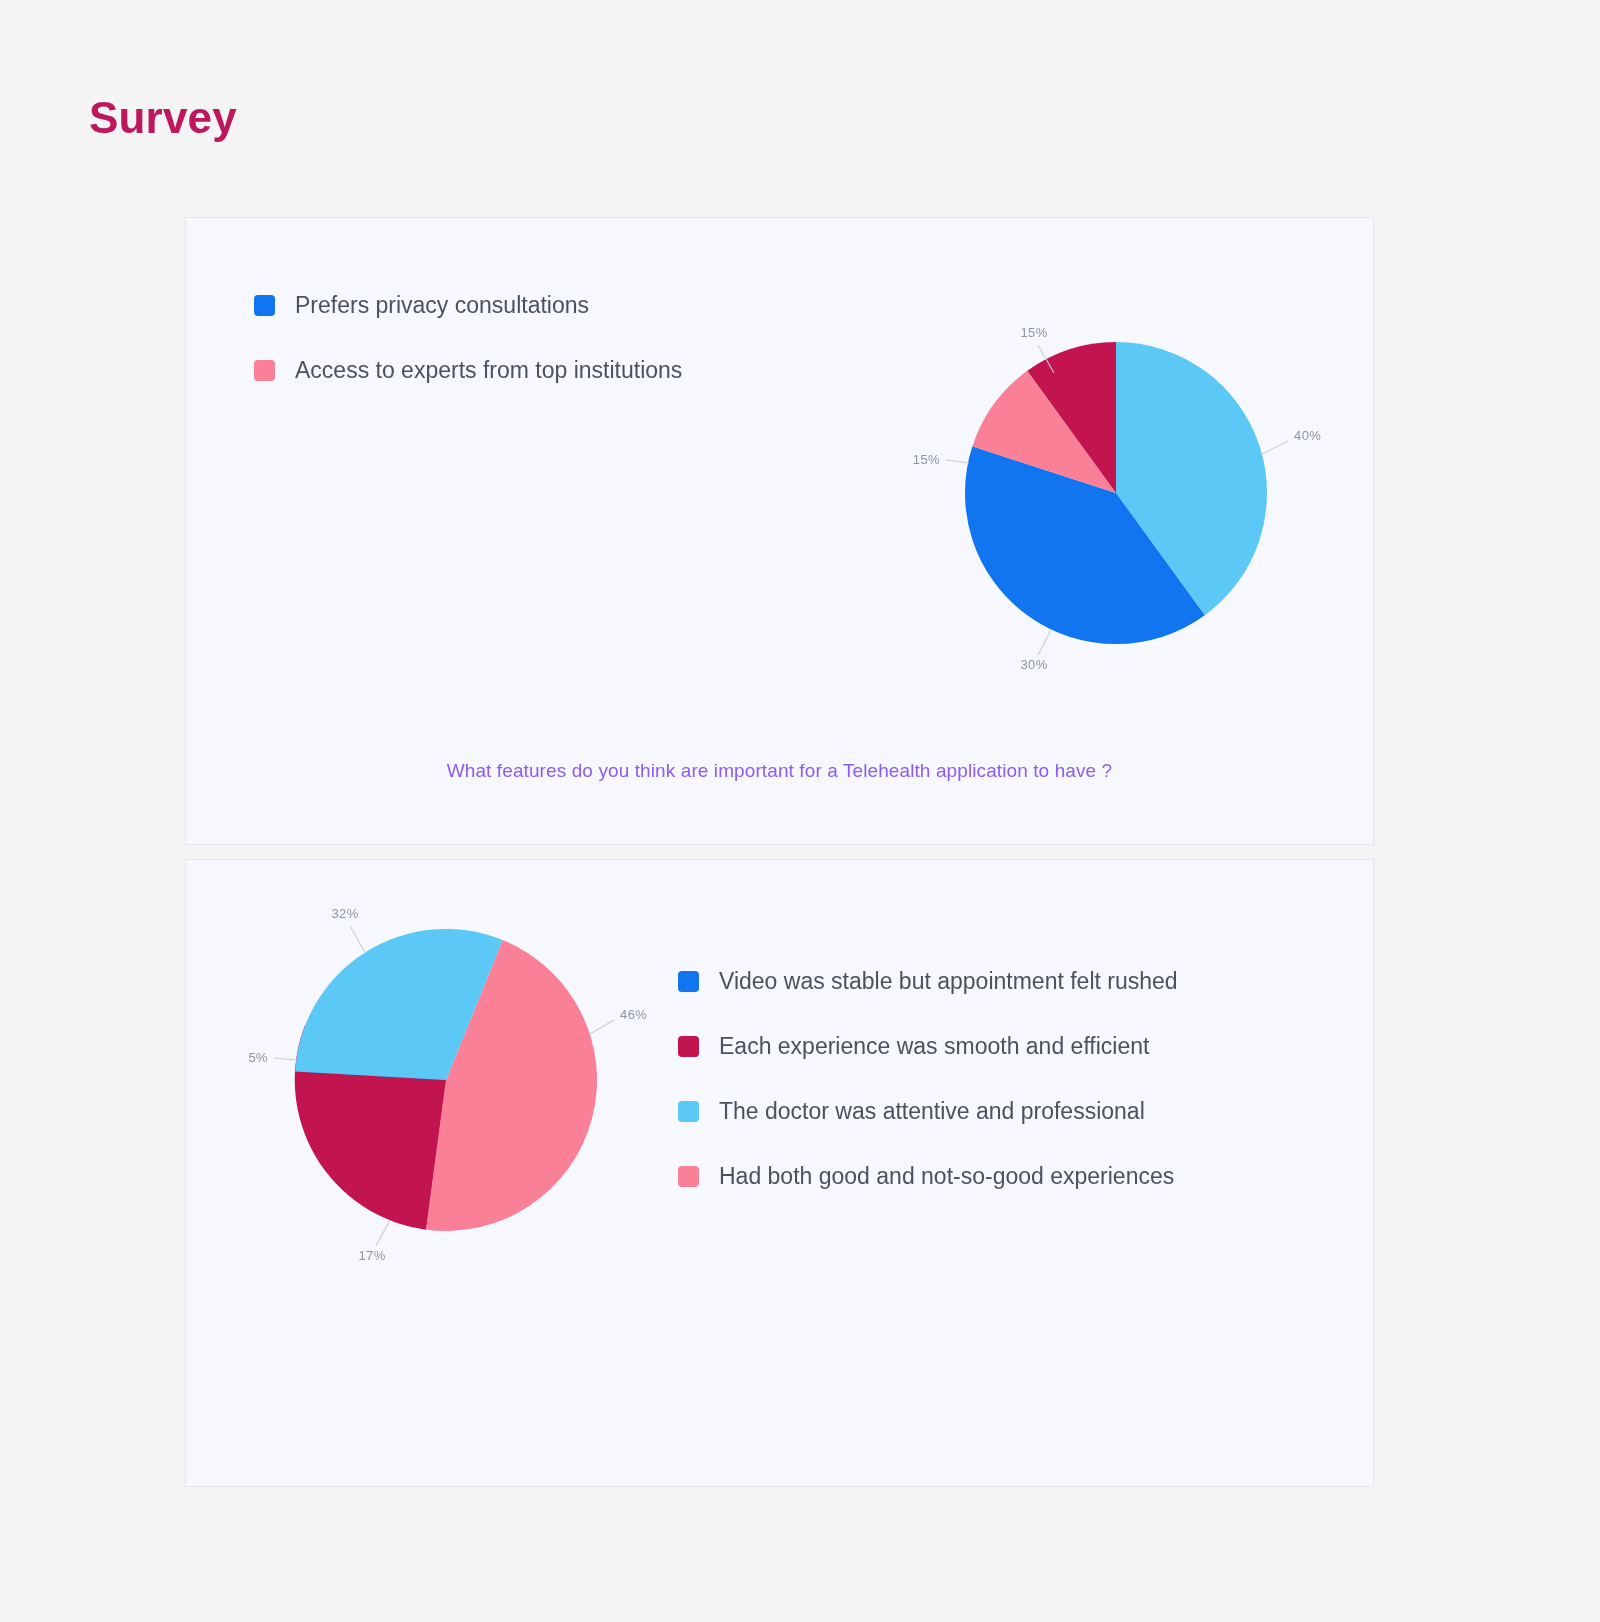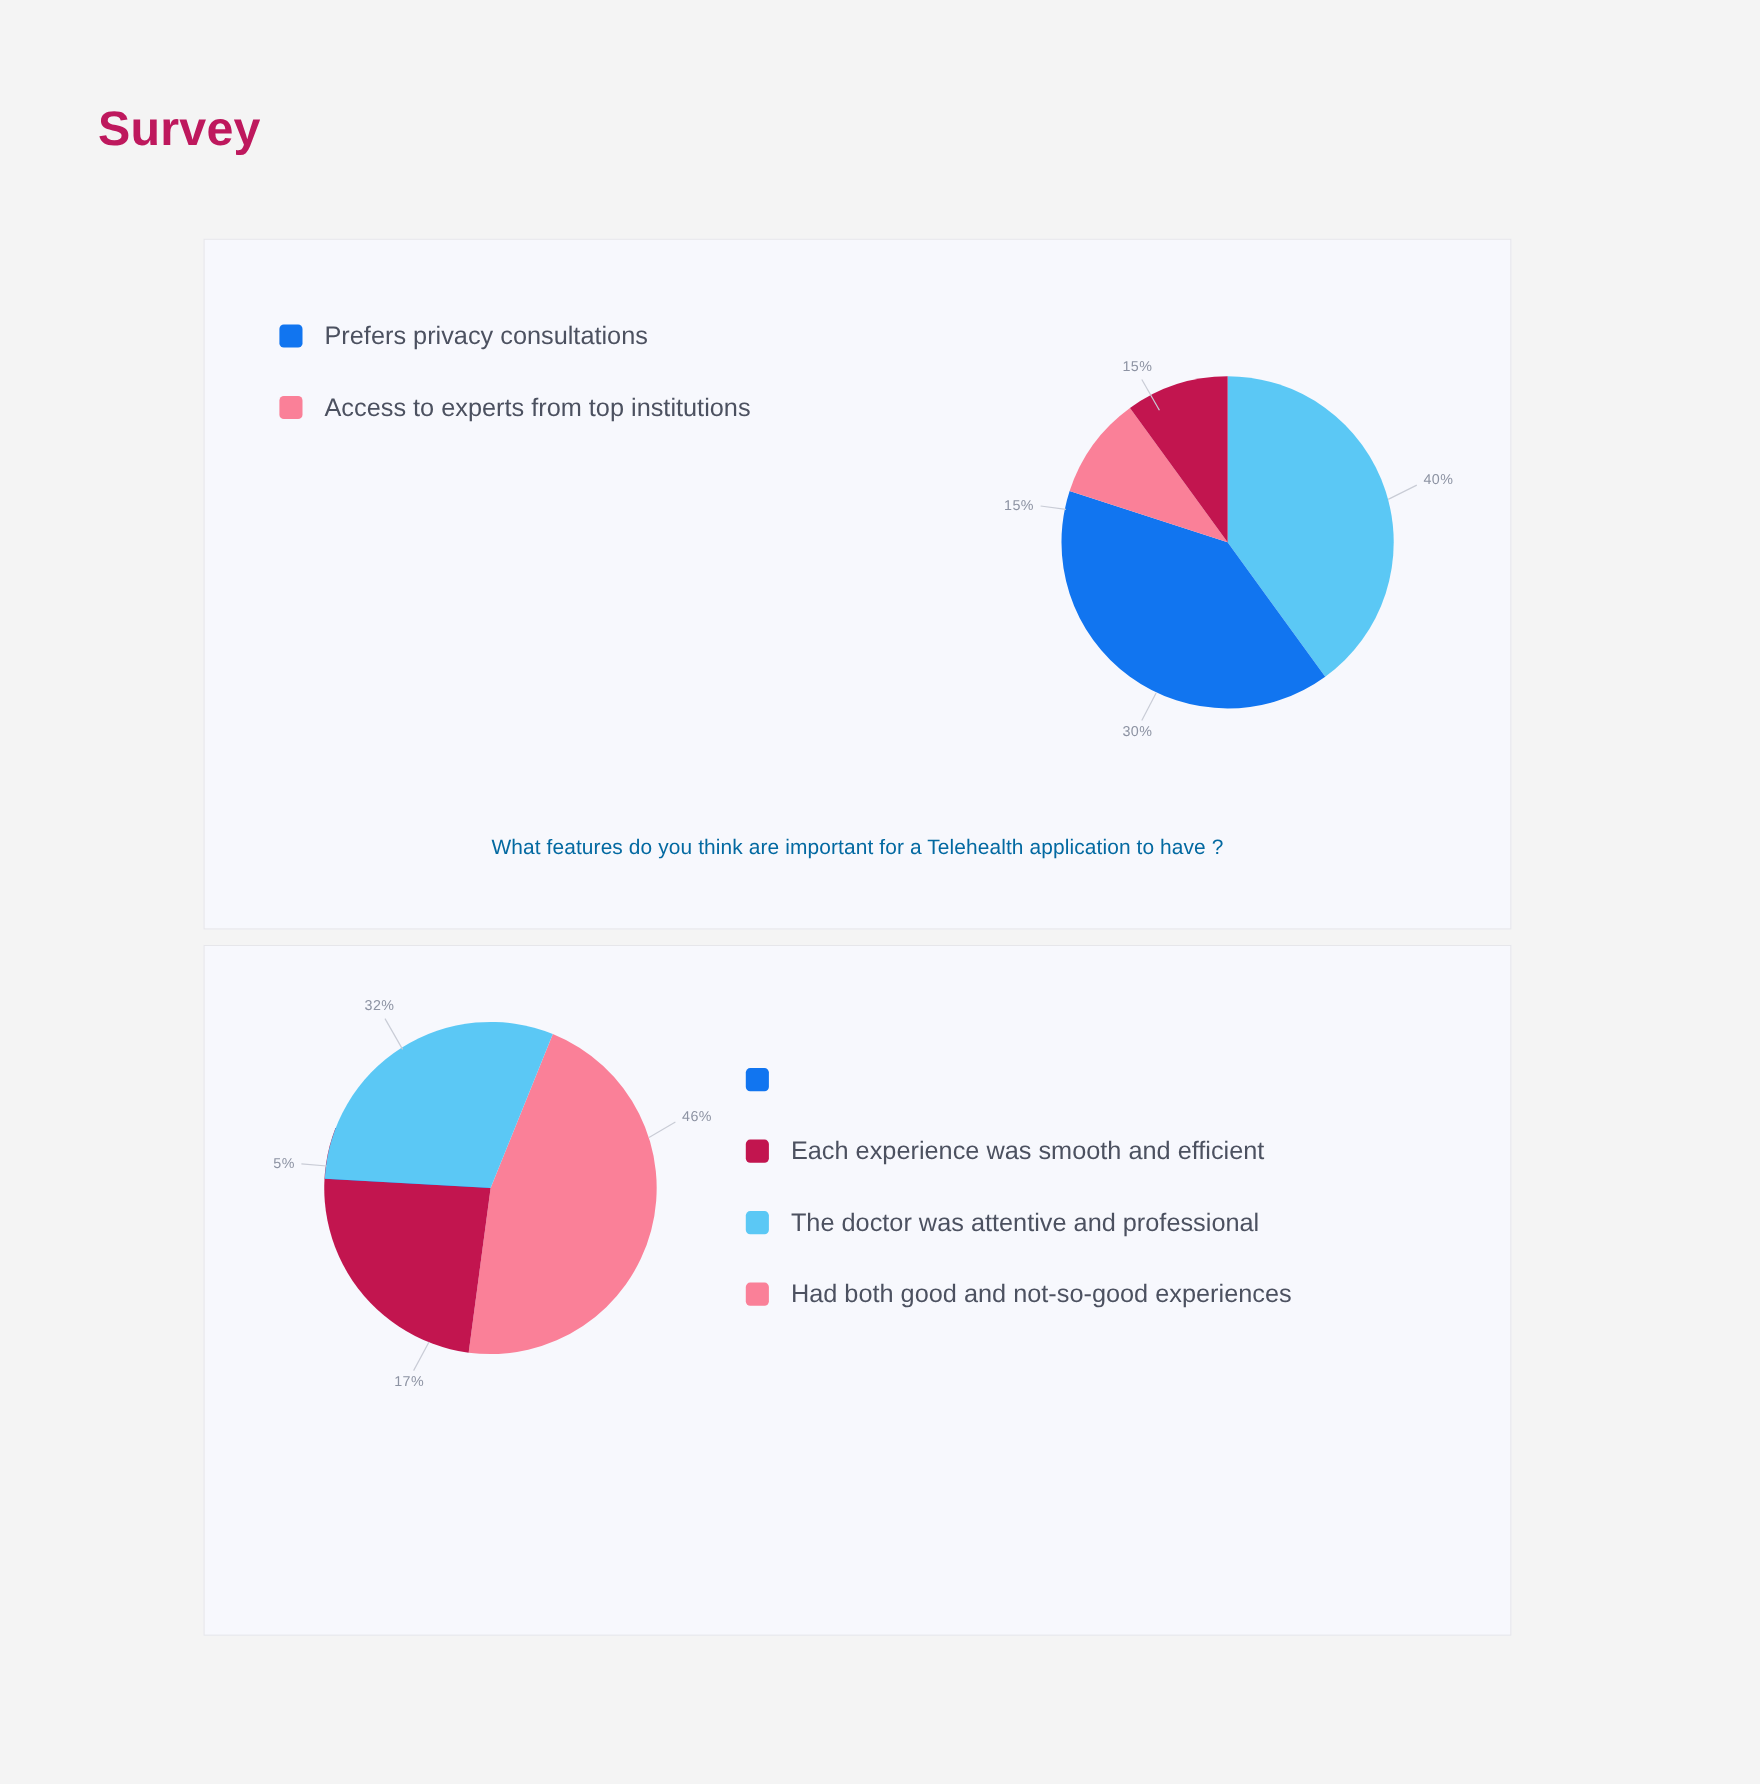--- a/index.html
+++ b/index.html
@@ -37,21 +37,21 @@
   }
   #card-1 { top: 217px;  height: 628px; }
   #card-2 { top: 859px;  height: 628px; }
 
   .card-caption {
     position: absolute;
     left: 0;
     width: 100%;
     text-align: center;
     font-size: 19px;
-    color: #0369a1;
+    color: #8b5cf6;
     font-weight: 400;
     letter-spacing: 0.1px;
   }
   #card-1 .card-caption { top: 542px; }
   #card-2 .card-caption { top: 528px; }
 
   
   .legend {
     position: absolute;
     display: flex;
@@ -173,20 +173,21 @@
 
           <path class="leader" d="M -80 -126 L -96 -154"></path>
           <text class="pct-label" x="-101" y="-162" text-anchor="middle">32%</text>
         </g>
       </svg>
     </div>
 
     <div class="legend" id="legend-2">
       <div class="legend-item">
         <span class="legend-swatch" style="background:#1175F0"></span>
+        <span class="legend-label">Video was stable but appointment felt rushed</span>
       </div>
       <div class="legend-item">
         <span class="legend-swatch" style="background:#C2154F"></span>
         <span class="legend-label">Each experience was smooth and efficient</span>
       </div>
       <div class="legend-item">
         <span class="legend-swatch" style="background:#5BC8F5"></span>
         <span class="legend-label">The doctor was attentive and professional</span>
       </div>
       <div class="legend-item">

